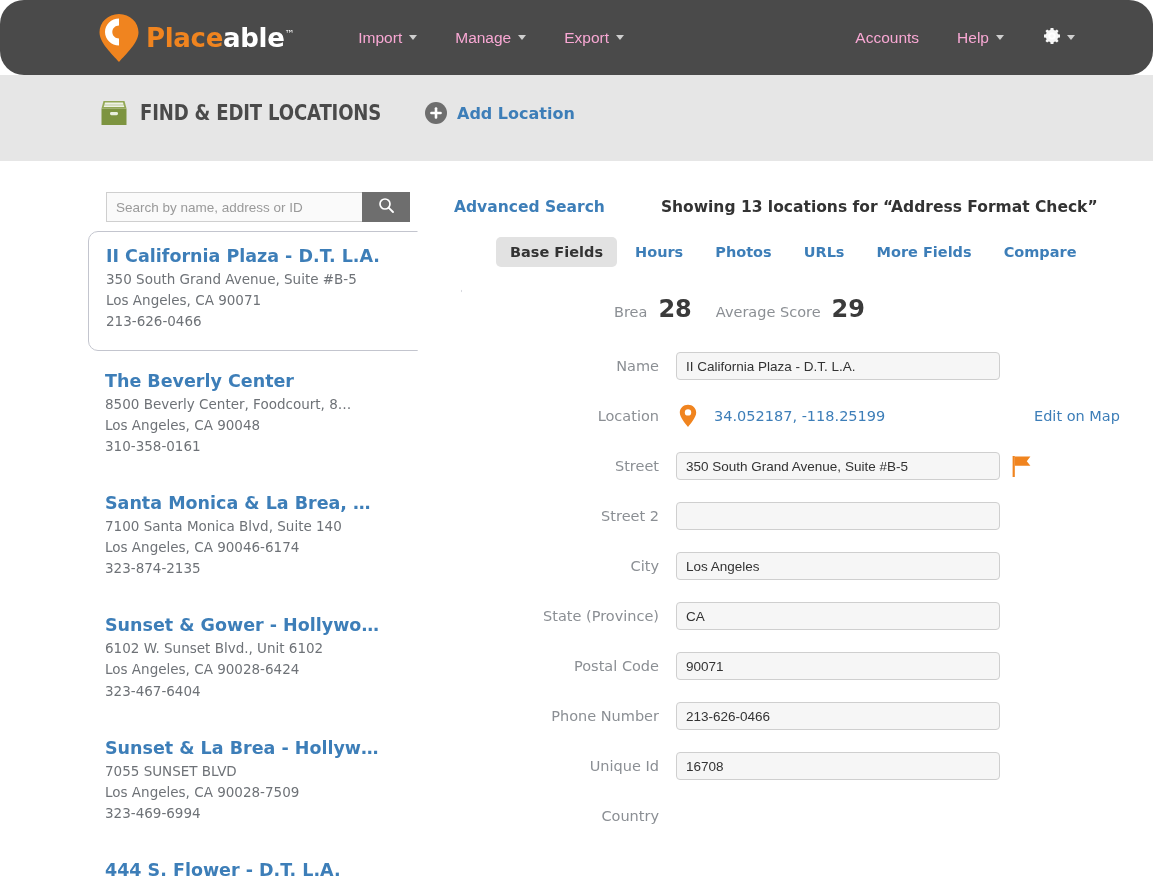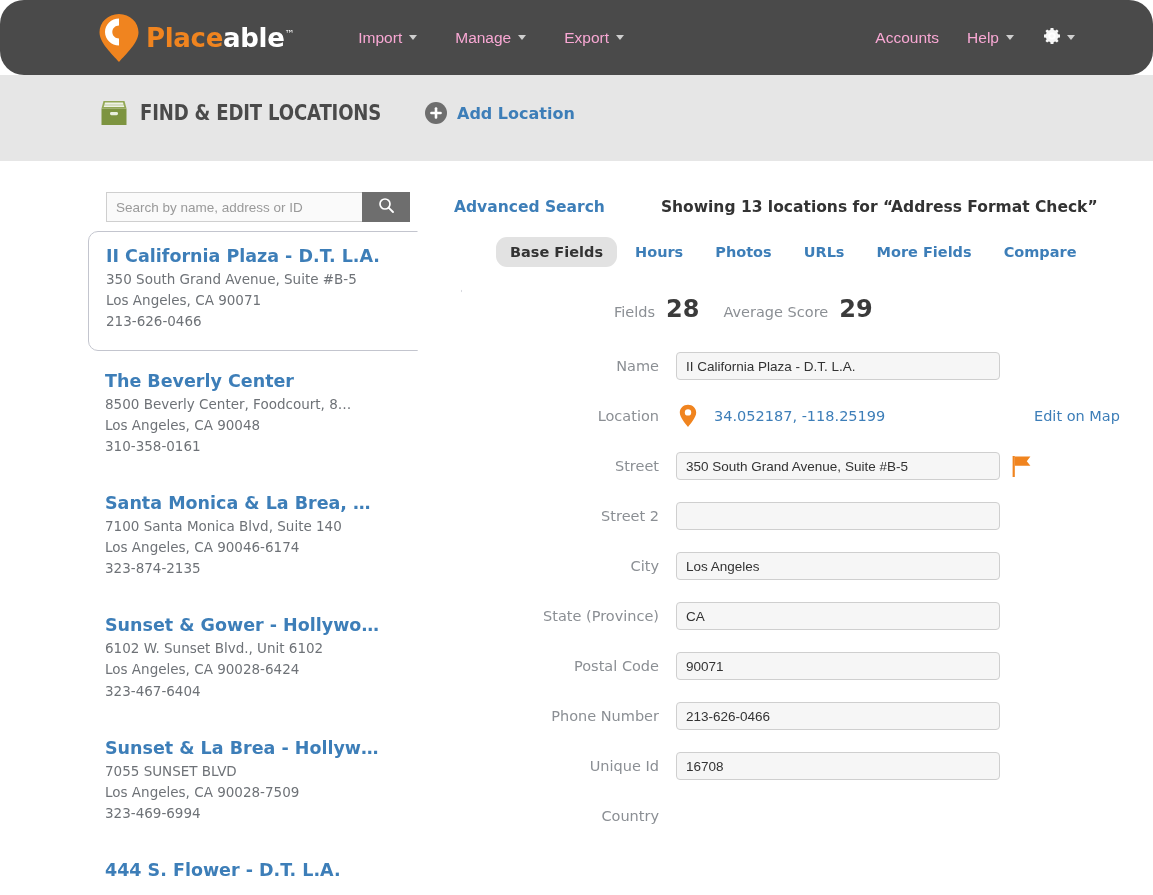--- a/index.html
+++ b/index.html
@@ -44,21 +44,21 @@
     gap: 7px;
     cursor: pointer;
   }
   .caret {
     display: inline-block;
     width: 0; height: 0;
     border-left: 4.5px solid transparent;
     border-right: 4.5px solid transparent;
     border-top: 5px solid #cfcfcf;
   }
-  .nav-right { margin-left: auto; display: flex; align-items: center; gap: 28px; }
+  .nav-right { margin-left: auto; display: flex; align-items: center; gap: 38px; }
   .gear-wrap { display: inline-flex; align-items: center; gap: 5px; cursor: pointer; }
 
   
   .subhead {
     background: #e6e6e6;
     height: 86px;
     padding: 14px 0 0 98px;
     position: relative;
   }
   .subhead-row { display: flex; align-items: center; height: 48px; }
@@ -182,21 +182,21 @@
   }
 
   
   .tabs { display: flex; align-items: center; gap: 4px; margin: 0 0 0 8px; }
   .tab {
     font-family: "DejaVu Sans", sans-serif;
     font-size: 14.5px;
     font-weight: bold;
     color: #3d7eb8;
     padding: 7px 14px;
-    border-radius: 11px;
+    border-radius: 5px;
     text-decoration: none;
     cursor: pointer;
     white-space: nowrap;
   }
   .tab.active { background: #e2e2e2; color: #333; }
 
   
   .scorerow {
     display: flex;
     align-items: baseline;
@@ -417,21 +417,21 @@
     <div class="tabs">
       <a class="tab active">Base Fields</a>
       <a class="tab">Hours</a>
       <a class="tab">Photos</a>
       <a class="tab">URLs</a>
       <a class="tab">More Fields</a>
       <a class="tab">Compare</a>
     </div>
 
     <div class="scorerow">
-      <span class="score-label">Fields</span>
+      <span class="score-label">Brea</span>
       <span class="score-value">28</span>
       <span class="score-label">Average Score</span>
       <span class="score-value last">29</span>
     </div>
 
     <div class="form">
 
       <div class="frow">
         <div class="flabel">Name</div>
         <input class="finput" type="text" value="II California Plaza - D.T. L.A." style="">

